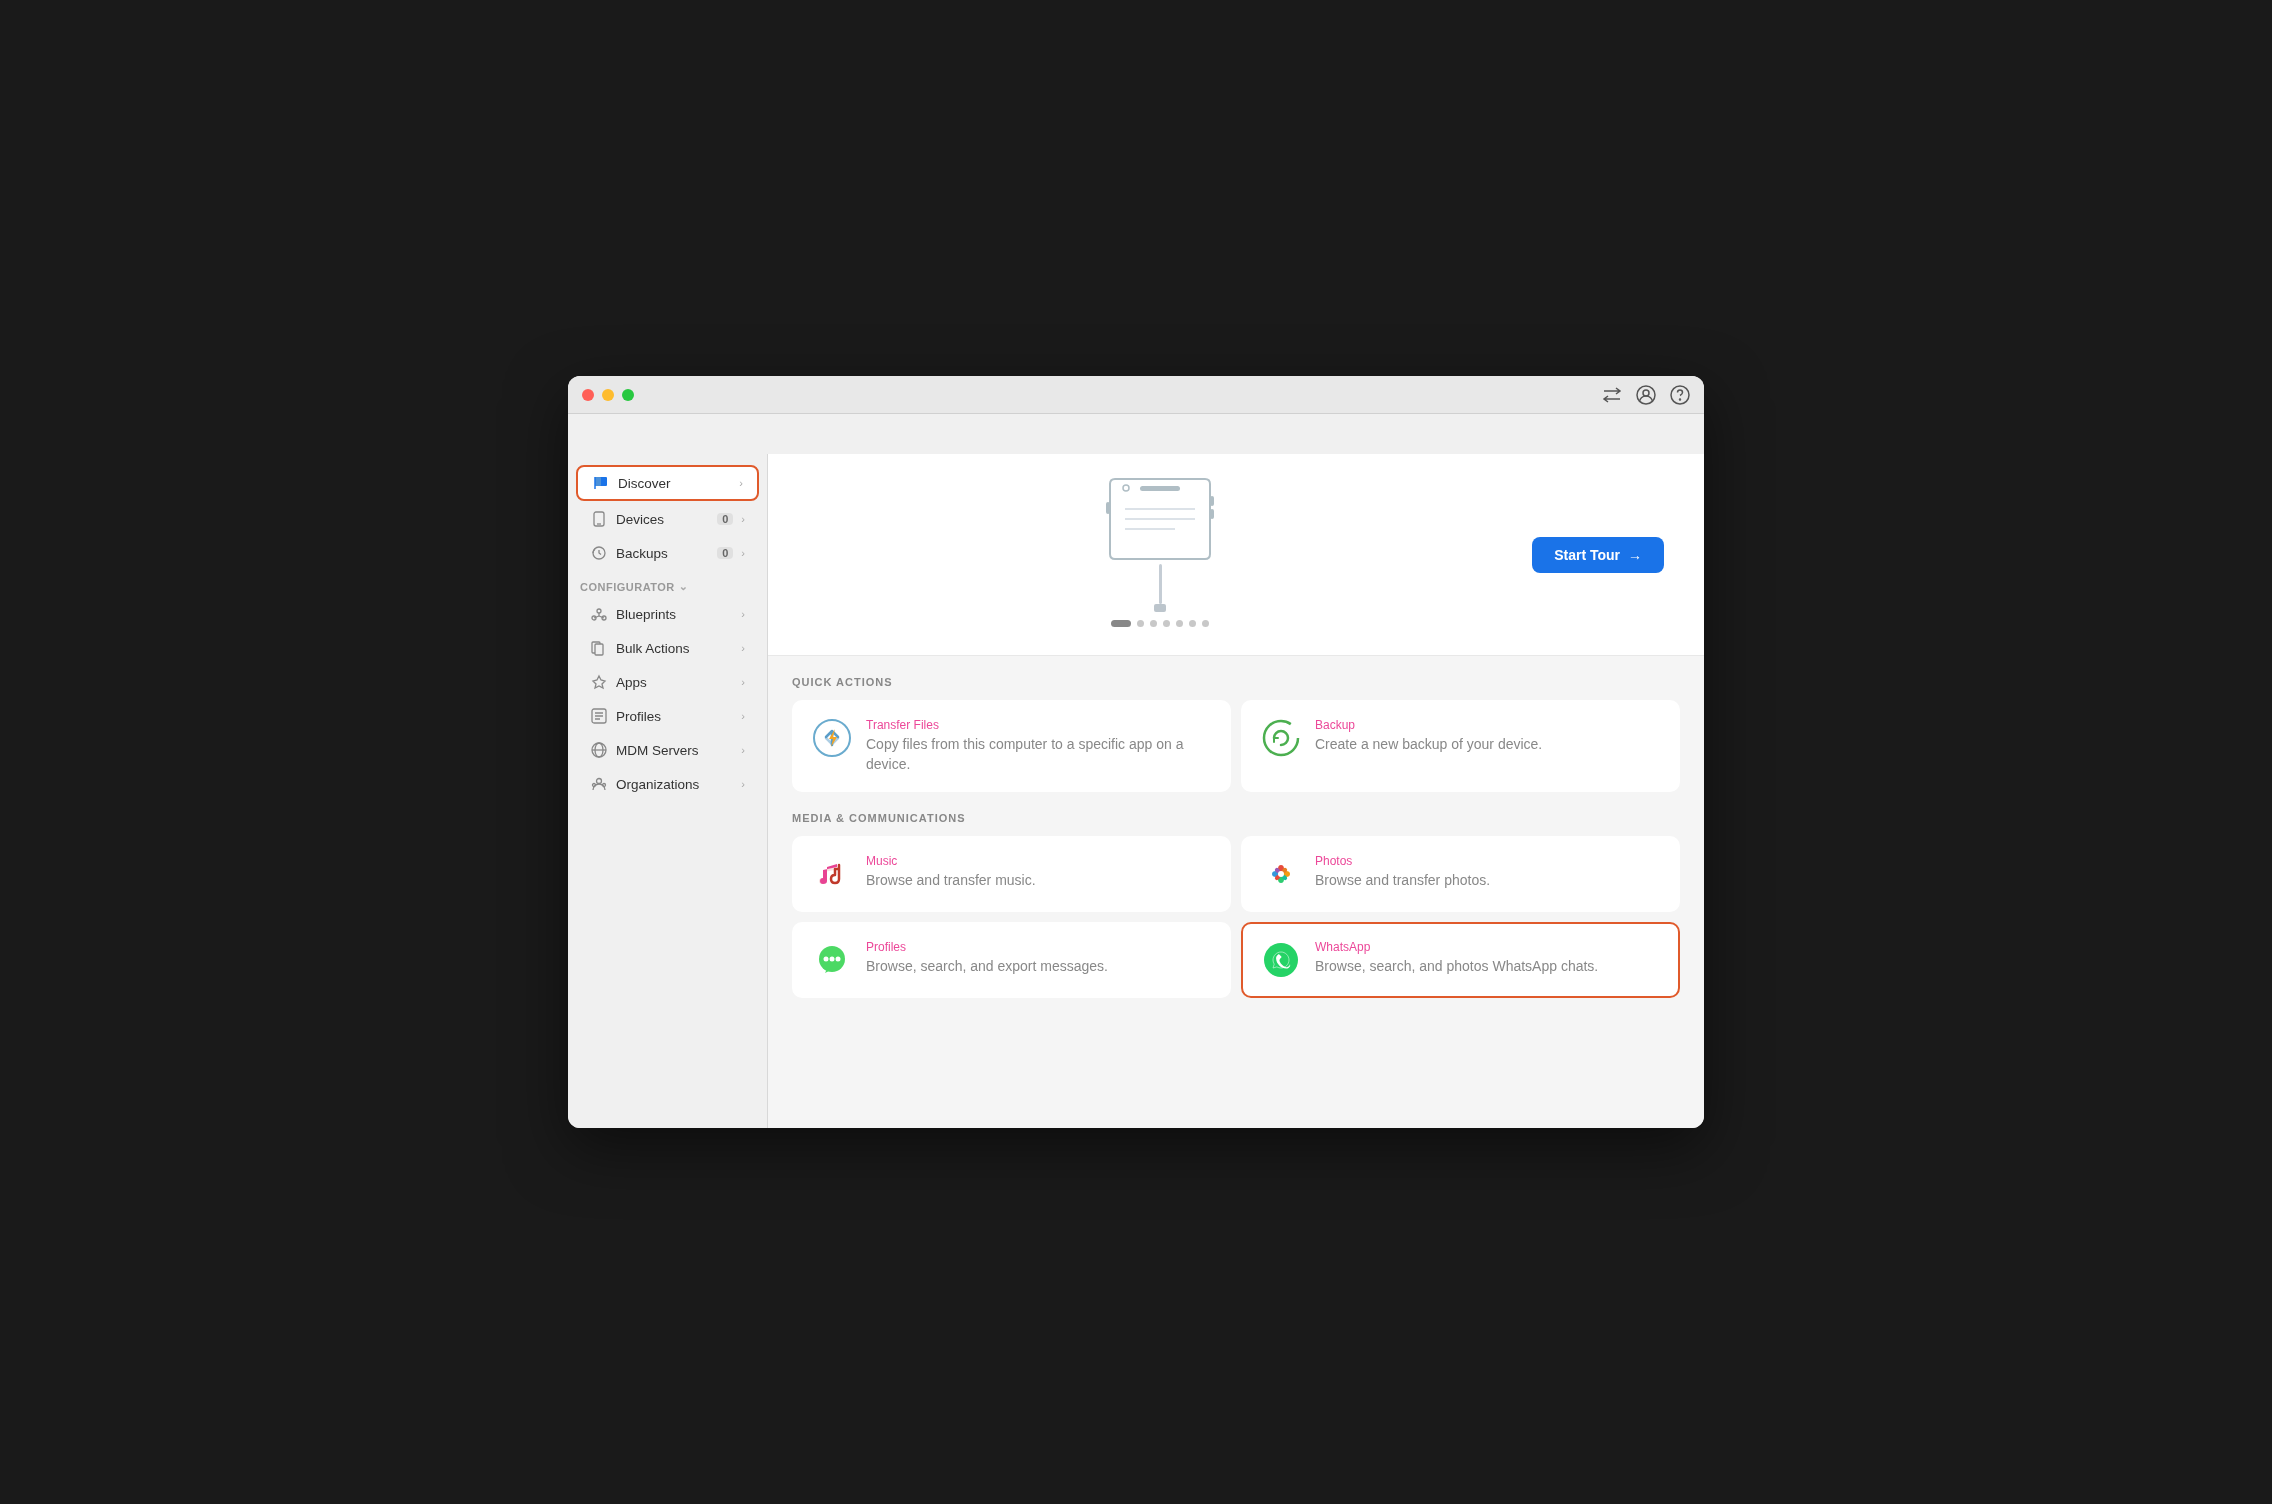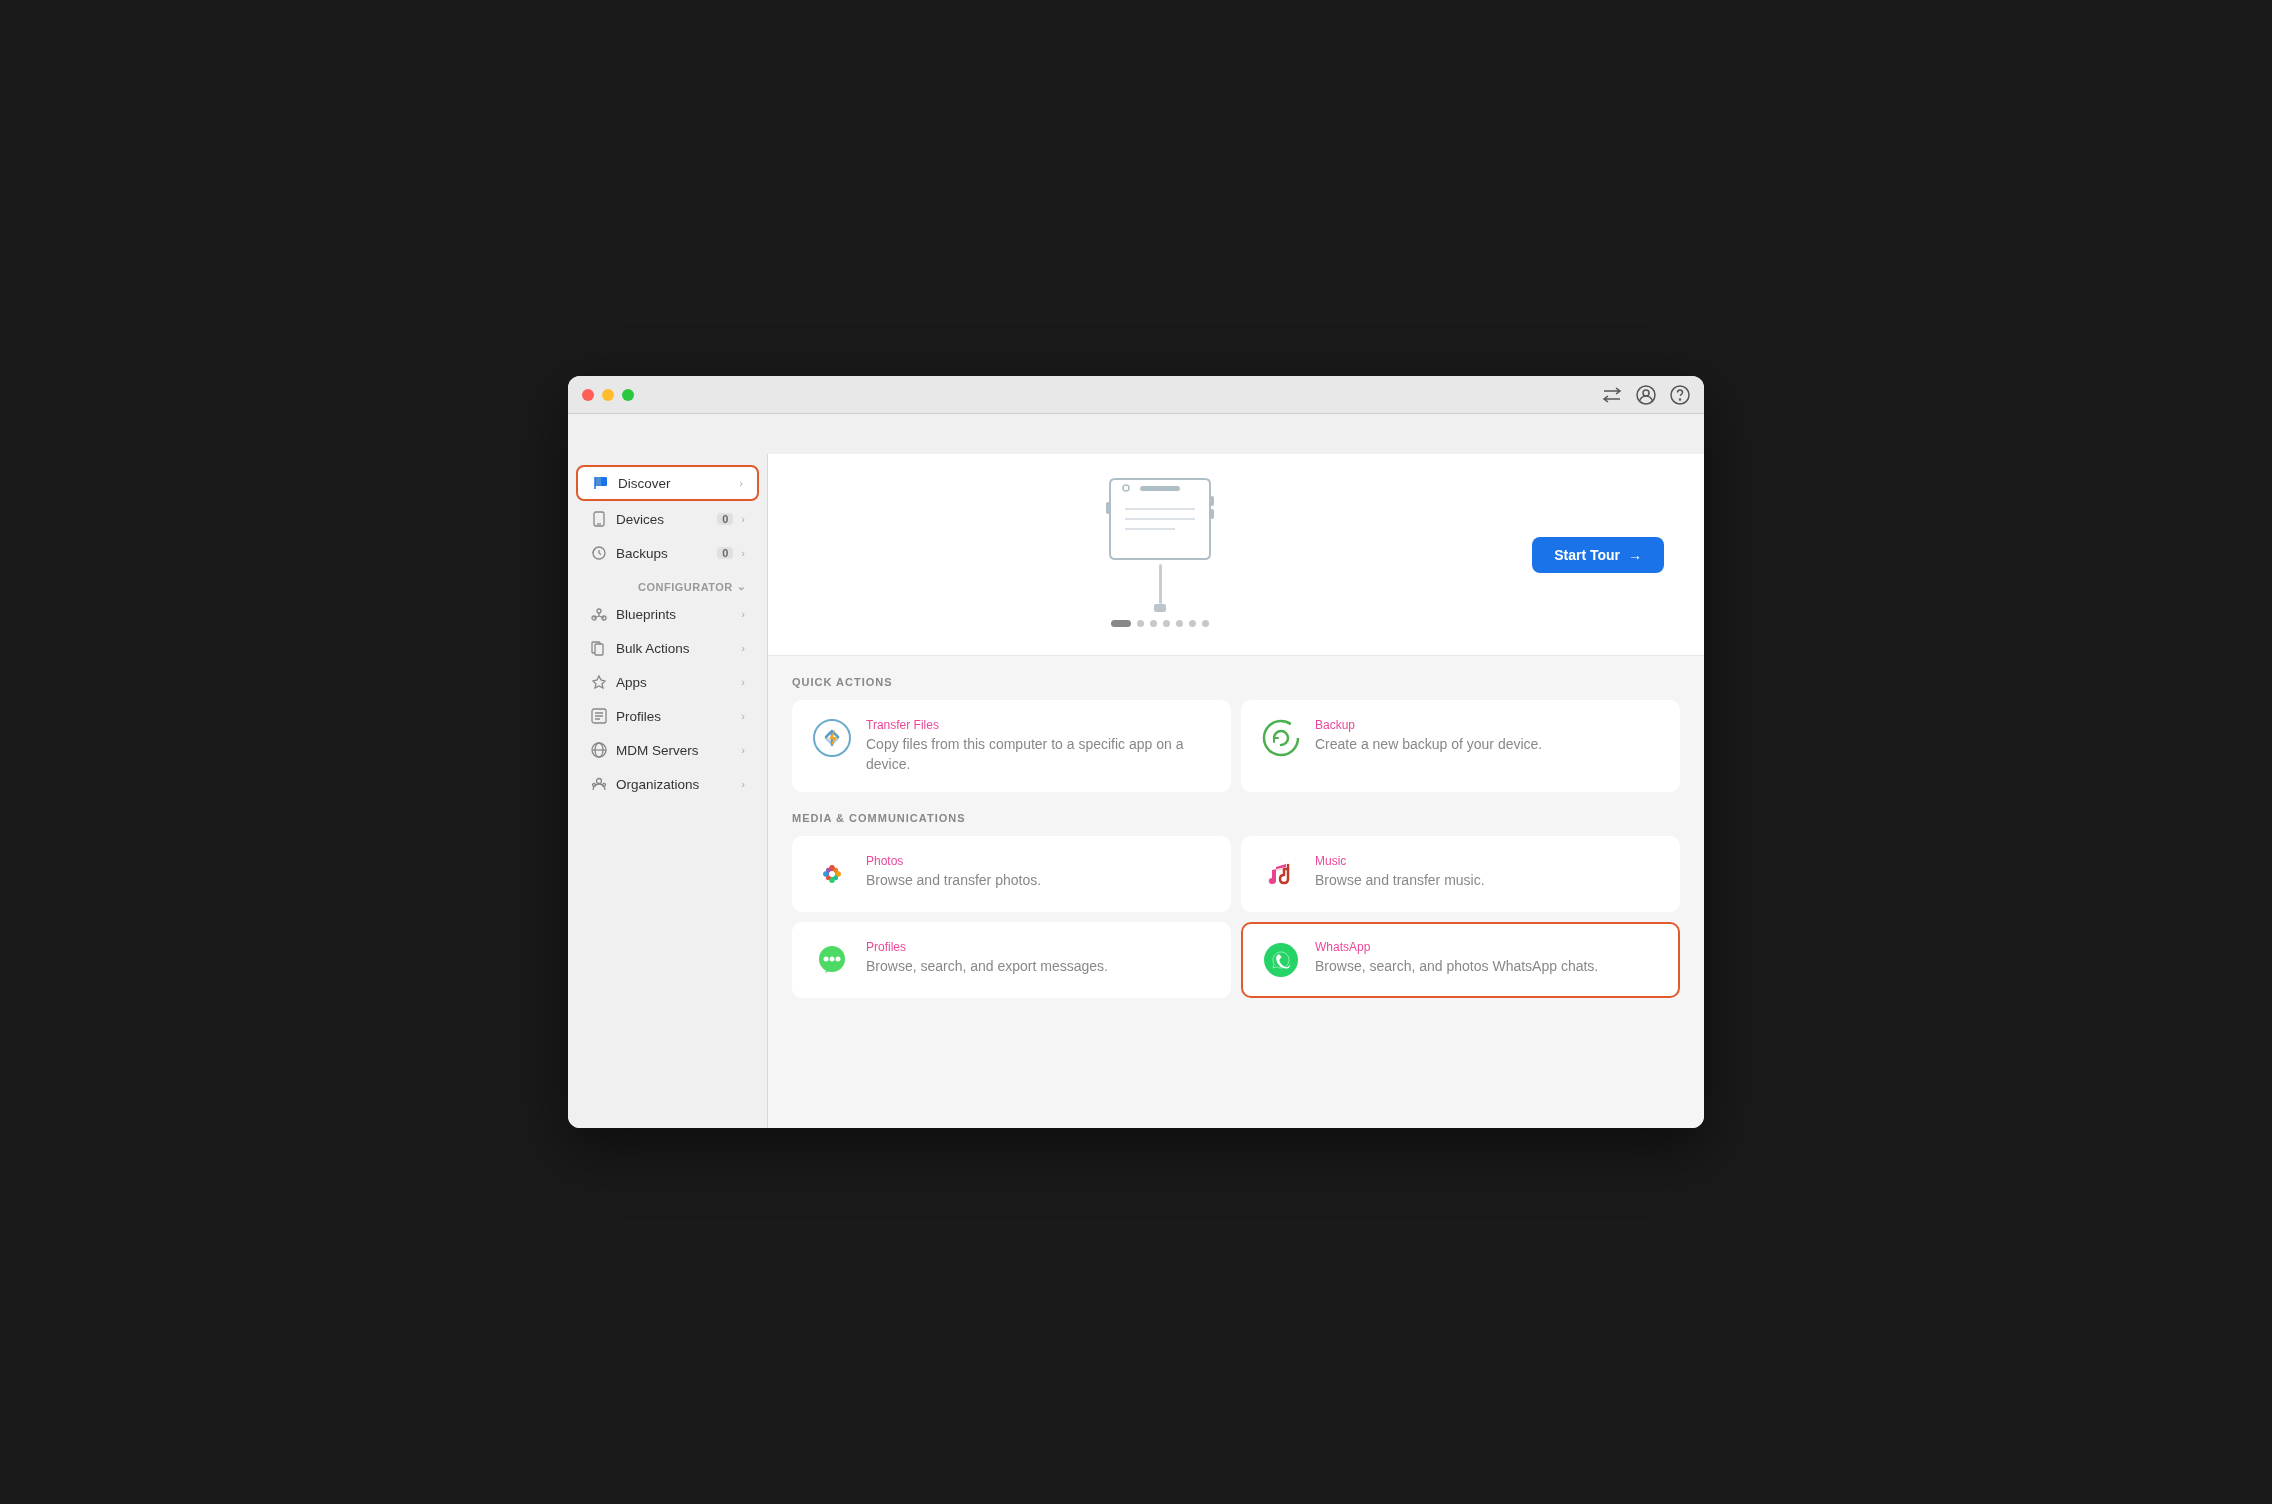--- a/index.html
+++ b/index.html
@@ -110,29 +110,28 @@
       border-radius: 4px;
       padding: 0 5px;
       font-size: 11px;
       font-weight: 600;
     }
     .sidebar-chevron {
       color: #aaa;
       font-size: 11px;
     }
     .section-header {
-      padding: 10px 34px 4px;
+      padding: 10px 12px 4px;
       font-size: 11px;
       font-weight: 600;
       color: #999;
       letter-spacing: 0.5px;
       display: flex;
       align-items: center;
       gap: 4px;
-      margin-left: 36px;
     }
     
     .main-content {
       flex: 1;
       background: #f5f5f5;
       overflow-y: auto;
       padding: 0;
     }
     .hero-section {
       background: white;
@@ -472,52 +471,52 @@
             </div>
           </div>
         </div>
 
         <div class="section-title">MEDIA &amp; COMMUNICATIONS</div>
         <div class="cards-grid">
 
           <div class="card">
             <div class="card-icon">
               <svg width="38" height="38" viewBox="0 0 38 38" fill="none">
+                <path d="M26 10 L26 24 Q26 28 22 28 Q18 28 18 24 Q18 20 22 20 L22 14 L26 14" fill="none" stroke="#c0392b" stroke-width="2.5" stroke-linecap="round" stroke-linejoin="round"></path>
+
+                <path d="M22 12 L14 14 L14 26 Q14 29 10 29 Q6 29 6 26 Q6 23 10 23 L10 17 L22 15 Z" fill="#d63031" opacity="0.15"></path>
+                <path d="M24 9 L14 12 L14 26 Q14 29 10 29 Q7 29 7 26 Q7 23 10 23 L10 15 L24 12 Z" fill="#e84393" stroke="none"></path>
+                <path d="M24 9 L14 12" stroke="#d63031" stroke-width="0"></path>
+              </svg>
+            </div>
+            <div class="card-text">
+              <h3>Music</h3>
+              <p>Browse and transfer music.</p>
+            </div>
+          </div>
+
+          <div class="card">
+            <div class="card-icon">
+              <svg width="38" height="38" viewBox="0 0 38 38" fill="none">
 
                 <path d="M19 10 Q22 10 22 14 Q22 18 19 19 Q16 18 16 14 Q16 10 19 10 Z" fill="#e74c3c"></path>
                 <path d="M28 19 Q28 22 24 22 Q20 22 19 19 Q20 16 24 16 Q28 16 28 19 Z" fill="#f39c12"></path>
                 <path d="M19 28 Q16 28 16 24 Q16 20 19 19 Q22 20 22 24 Q22 28 19 28 Z" fill="#2ecc71"></path>
                 <path d="M10 19 Q10 16 14 16 Q18 16 19 19 Q18 22 14 22 Q10 22 10 19 Z" fill="#3498db"></path>
 
                 <path d="M13.5 13.5 Q15 12 17 14 Q19 16 19 19 Q16 19 14 17 Q12 15 13.5 13.5 Z" fill="#9b59b6"></path>
                 <path d="M24.5 13.5 Q26 15 24 17 Q22 19 19 19 Q19 16 21 14 Q23 12 24.5 13.5 Z" fill="#e67e22"></path>
                 <path d="M24.5 24.5 Q23 26 21 24 Q19 22 19 19 Q22 19 24 21 Q26 23 24.5 24.5 Z" fill="#1abc9c"></path>
                 <path d="M13.5 24.5 Q12 23 14 21 Q16 19 19 19 Q19 22 17 24 Q15 26 13.5 24.5 Z" fill="#e74c3c"></path>
                 <circle cx="19" cy="19" r="3" fill="white"></circle>
               </svg>
             </div>
             <div class="card-text">
               <h3>Photos</h3>
               <p>Browse and transfer photos.</p>
-            </div>
-          </div>
-
-          <div class="card">
-            <div class="card-icon">
-              <svg width="38" height="38" viewBox="0 0 38 38" fill="none">
-                <path d="M26 10 L26 24 Q26 28 22 28 Q18 28 18 24 Q18 20 22 20 L22 14 L26 14" fill="none" stroke="#c0392b" stroke-width="2.5" stroke-linecap="round" stroke-linejoin="round"></path>
-
-                <path d="M22 12 L14 14 L14 26 Q14 29 10 29 Q6 29 6 26 Q6 23 10 23 L10 17 L22 15 Z" fill="#d63031" opacity="0.15"></path>
-                <path d="M24 9 L14 12 L14 26 Q14 29 10 29 Q7 29 7 26 Q7 23 10 23 L10 15 L24 12 Z" fill="#e84393" stroke="none"></path>
-                <path d="M24 9 L14 12" stroke="#d63031" stroke-width="0"></path>
-              </svg>
-            </div>
-            <div class="card-text">
-              <h3>Music</h3>
-              <p>Browse and transfer music.</p>
             </div>
           </div>
 
           <div class="card">
             <div class="card-icon">
               <svg width="38" height="38" viewBox="0 0 38 38" fill="none">
                 <circle cx="19" cy="18" r="13" fill="#4cd964"></circle>
                 <circle cx="13" cy="18" r="2.5" fill="white"></circle>
                 <circle cx="19" cy="18" r="2.5" fill="white"></circle>
                 <circle cx="25" cy="18" r="2.5" fill="white"></circle>

